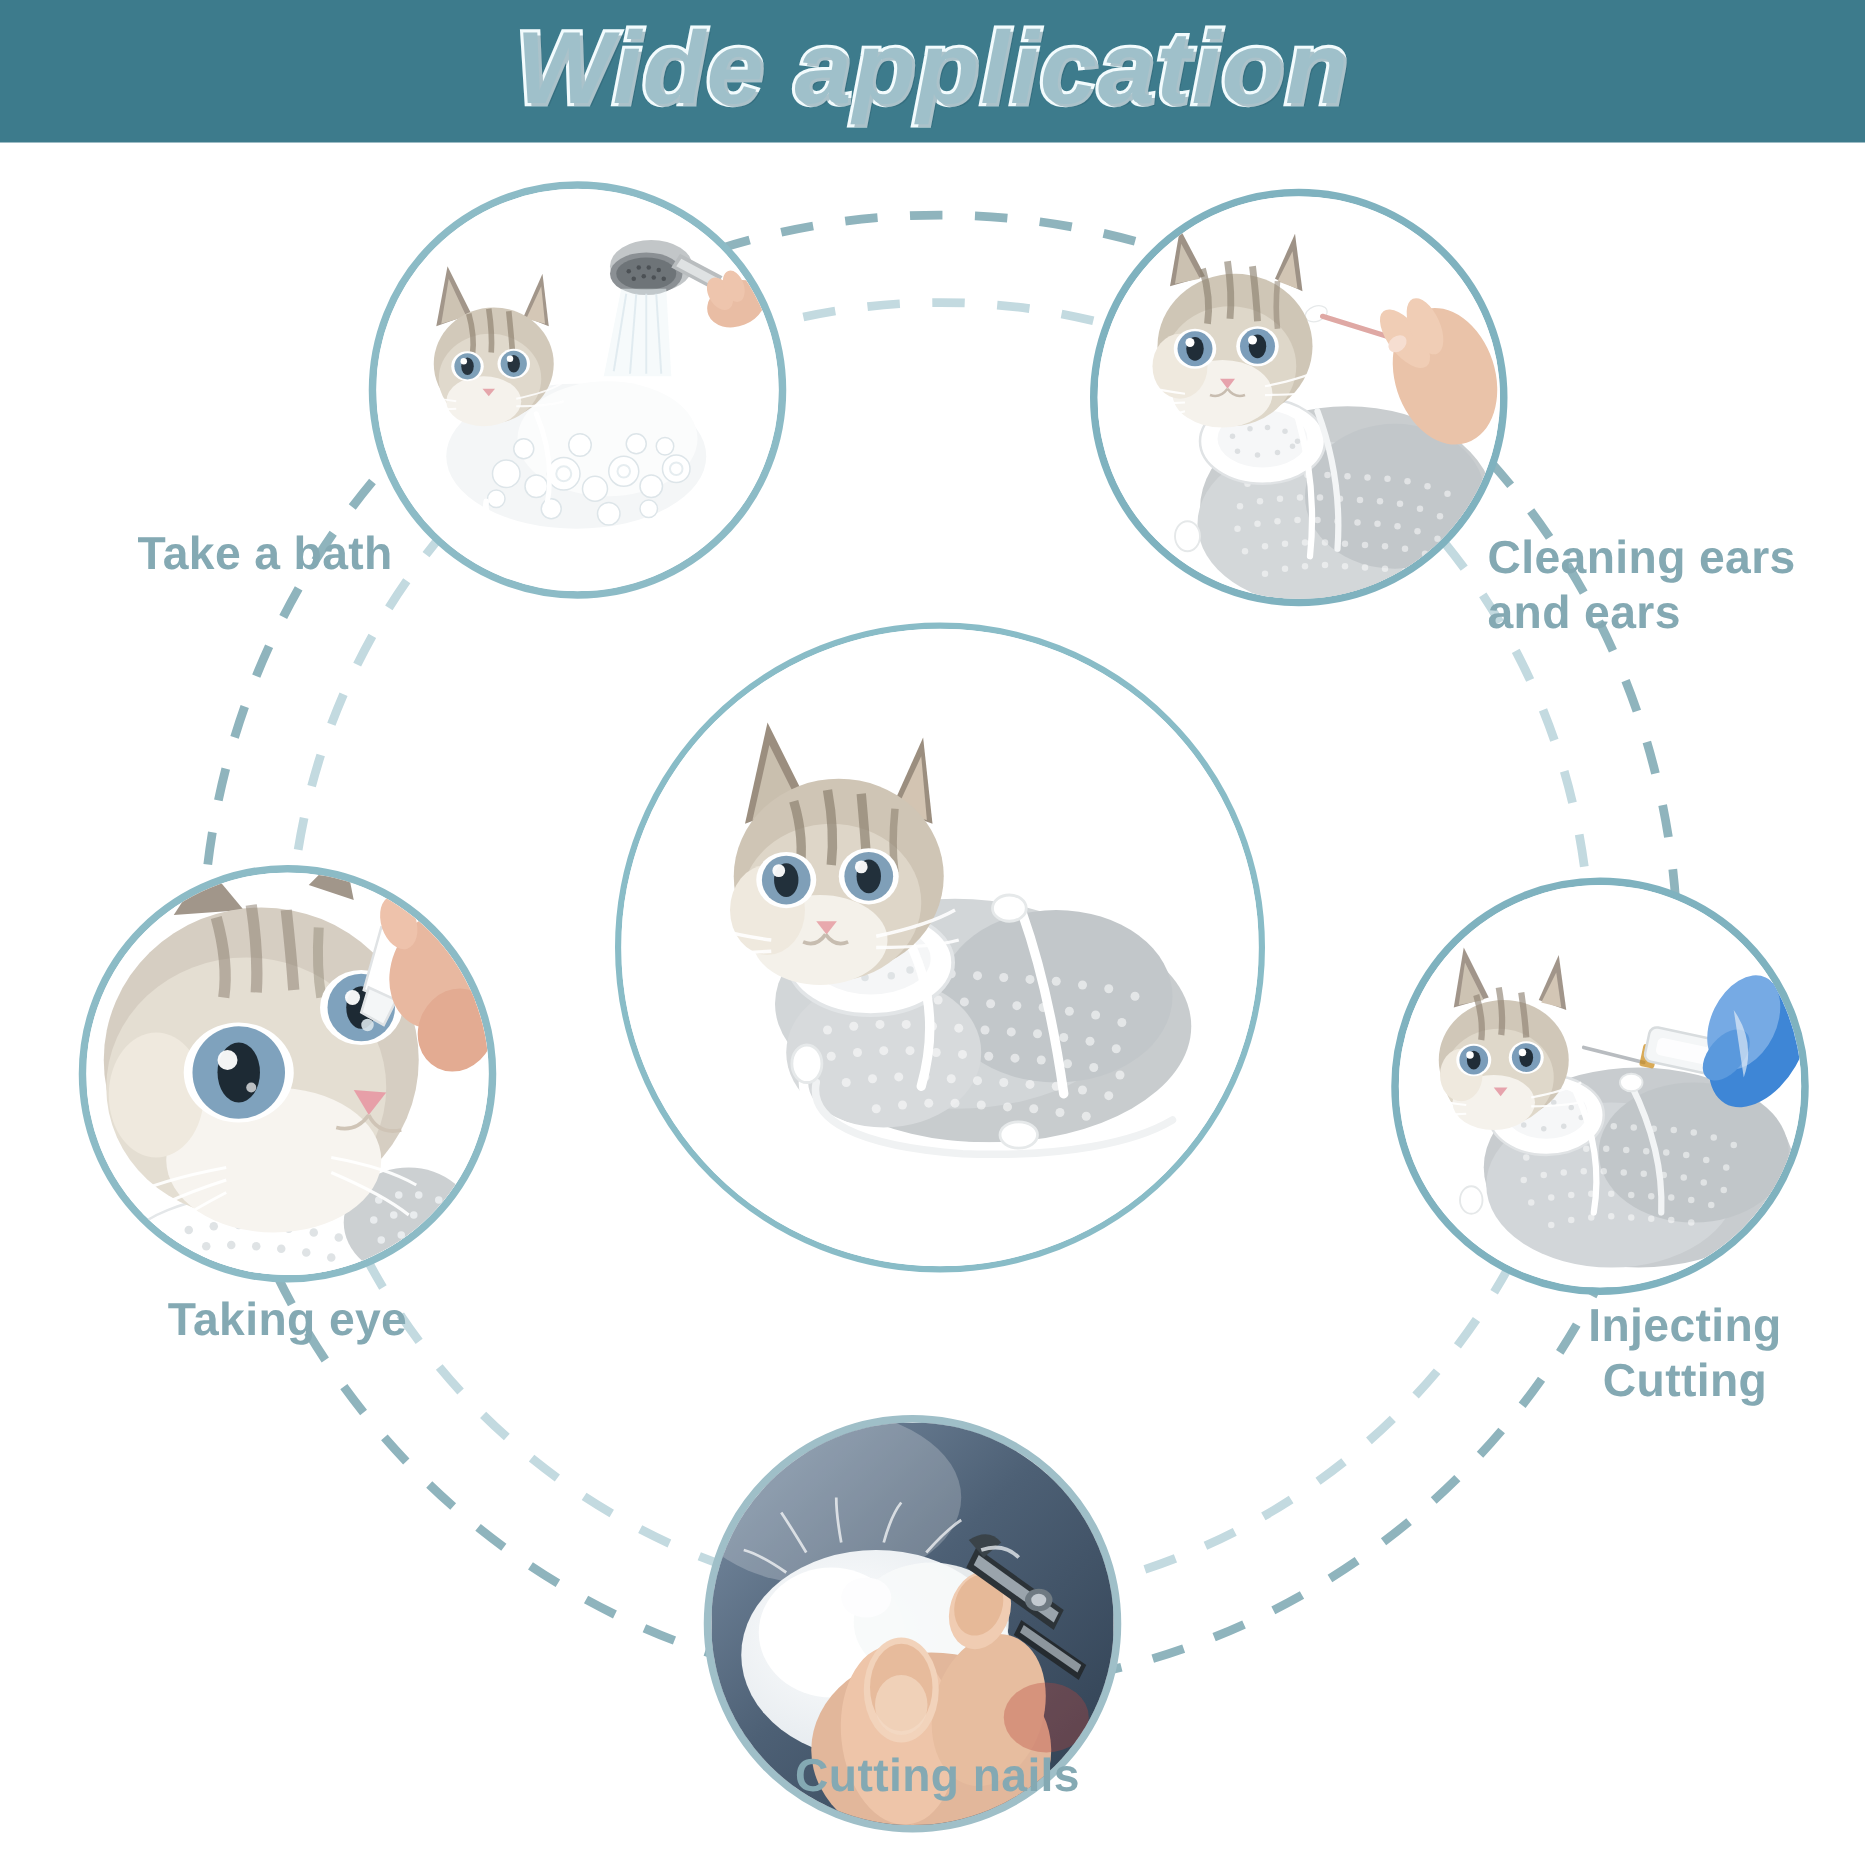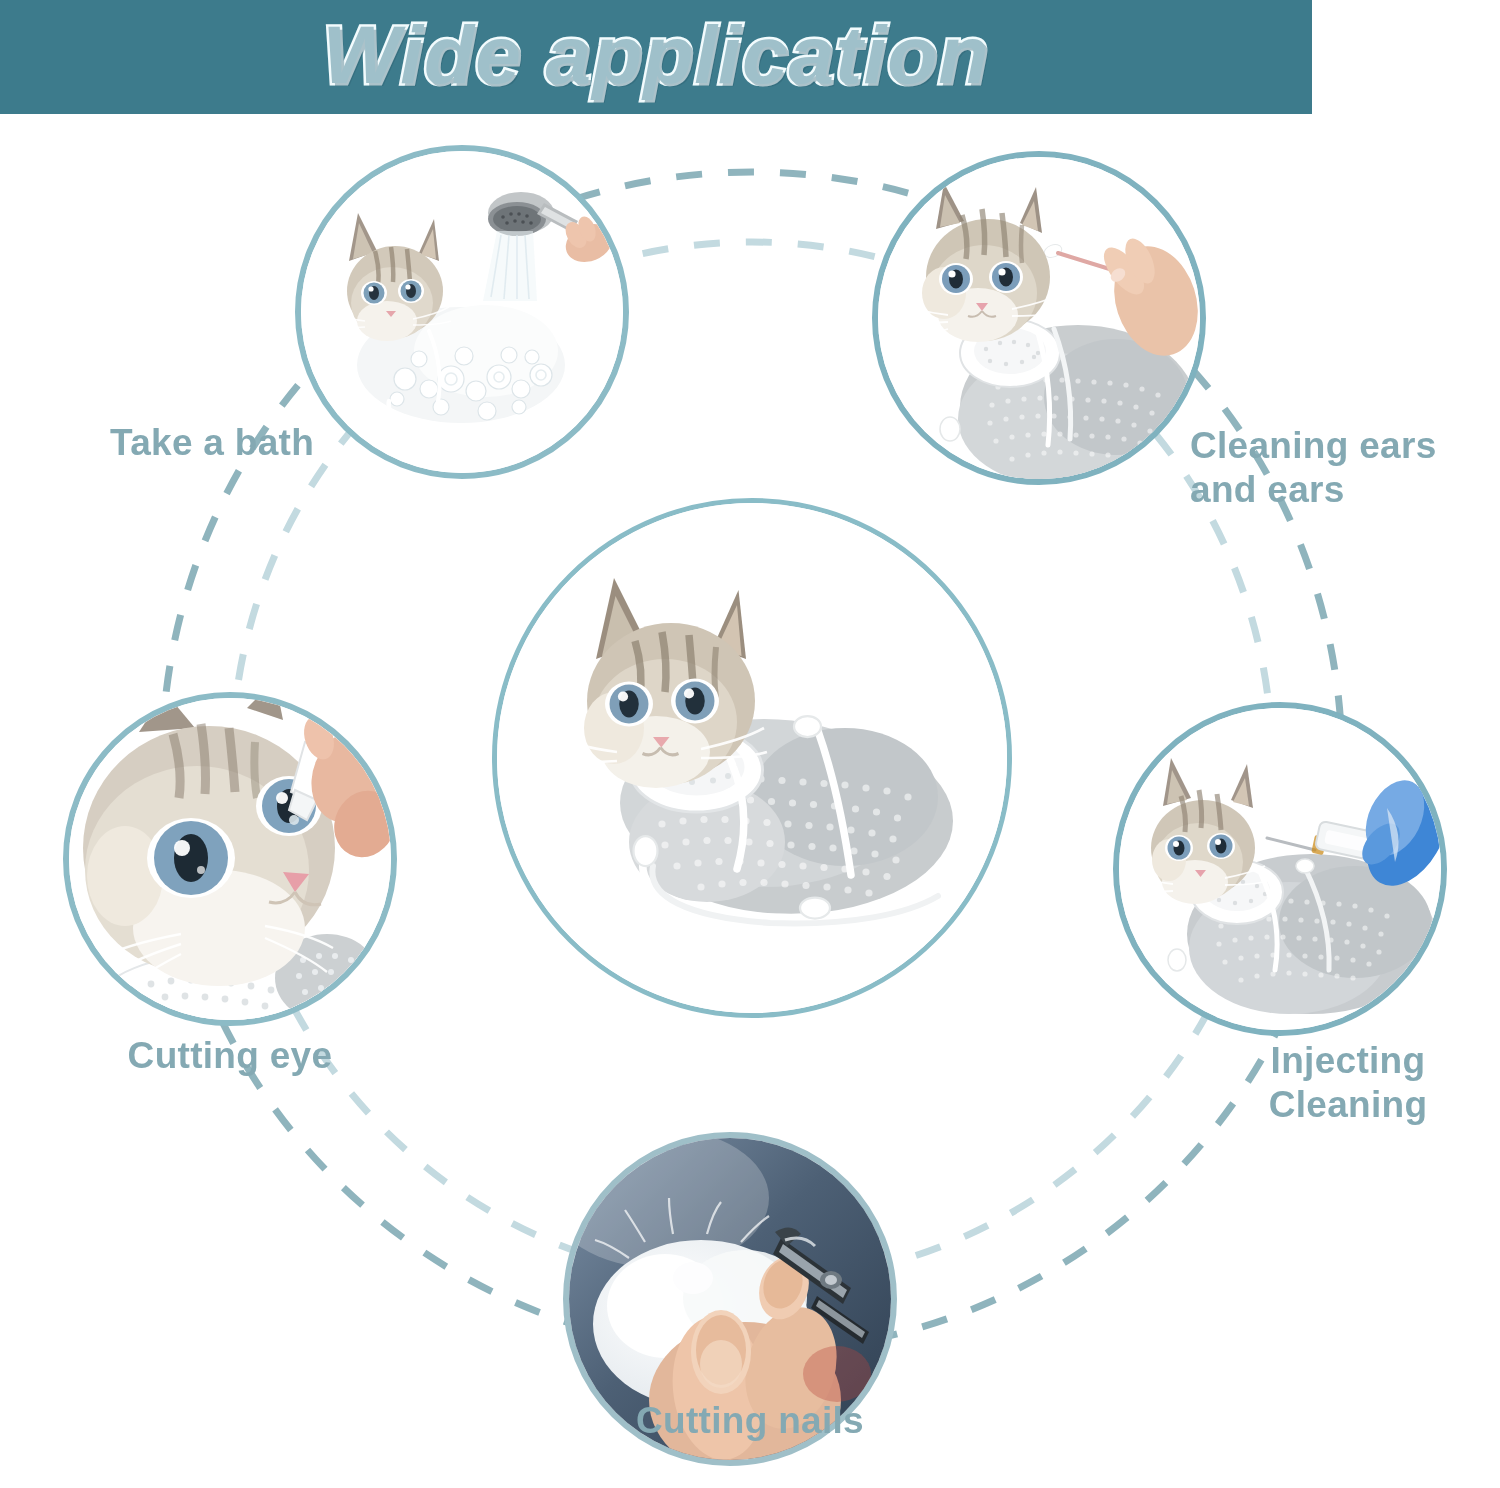--- a/index.html
+++ b/index.html
@@ -1,21 +1,21 @@
 <!DOCTYPE html>
 <html><head>
 <meta charset="utf-8">
 <style>
   html,body{margin:0;padding:0;background:#ffffff;}
   body{width:1500px;height:1488px;position:relative;overflow:hidden;
        font-family:"Liberation Sans","DejaVu Sans",sans-serif;}
 
   
   #header-banner{
-    position:absolute;left:0;top:0;width:1312px;height:114px;
+    position:absolute;left:0;top:0;width:1492px;height:114px;
     background:#3d7b8c;display:flex;align-items:center;justify-content:center;
   }
   #header-title{
     font-size:82px;font-weight:bold;font-style:italic;letter-spacing:1px;
     color:#9fc0ca;
     -webkit-text-stroke:5px #f2fbfd;
     paint-order:stroke fill;
     text-shadow:3px 3px 0 rgba(40,90,105,.35);
     line-height:1;
     margin-top:-4px;
@@ -699,25 +699,25 @@
   <div class="node-label" id="label-bath">
     <div>Take a bath</div>
   </div>
 
   <div class="node-label" id="label-ears">
     <div>Cleaning ears</div>
     <div>and ears</div>
   </div>
 
   <div class="node-label" id="label-eye">
-    <div>Cutting eye</div>
+    <div>Taking eye</div>
   </div>
 
   <div class="node-label" id="label-inject">
     <div>Injecting</div>
-    <div>Cleaning</div>
+    <div>Cutting</div>
   </div>
 
   <div class="node-label" id="label-nails">
     <div>Cutting nails</div>
   </div>
 
 </div>
 
 </body></html>

